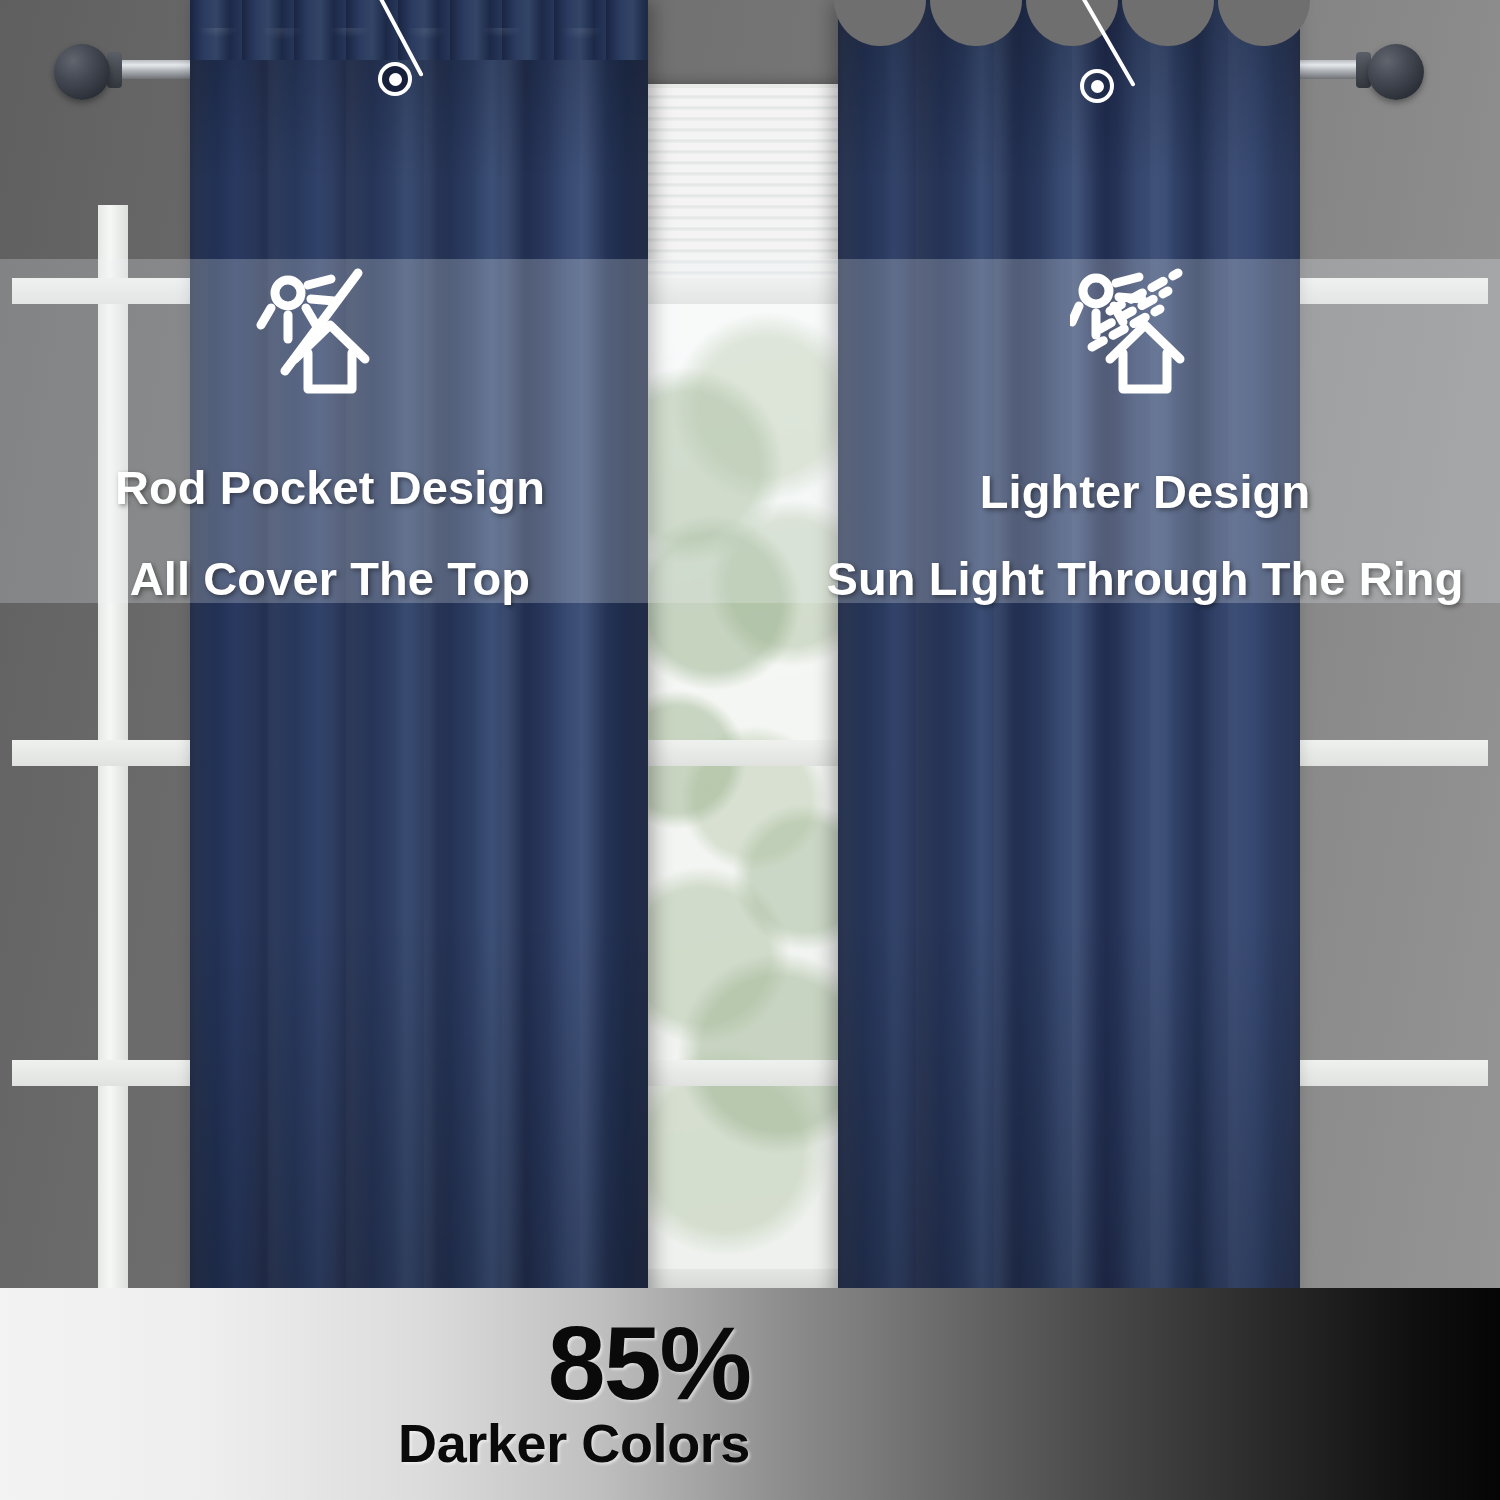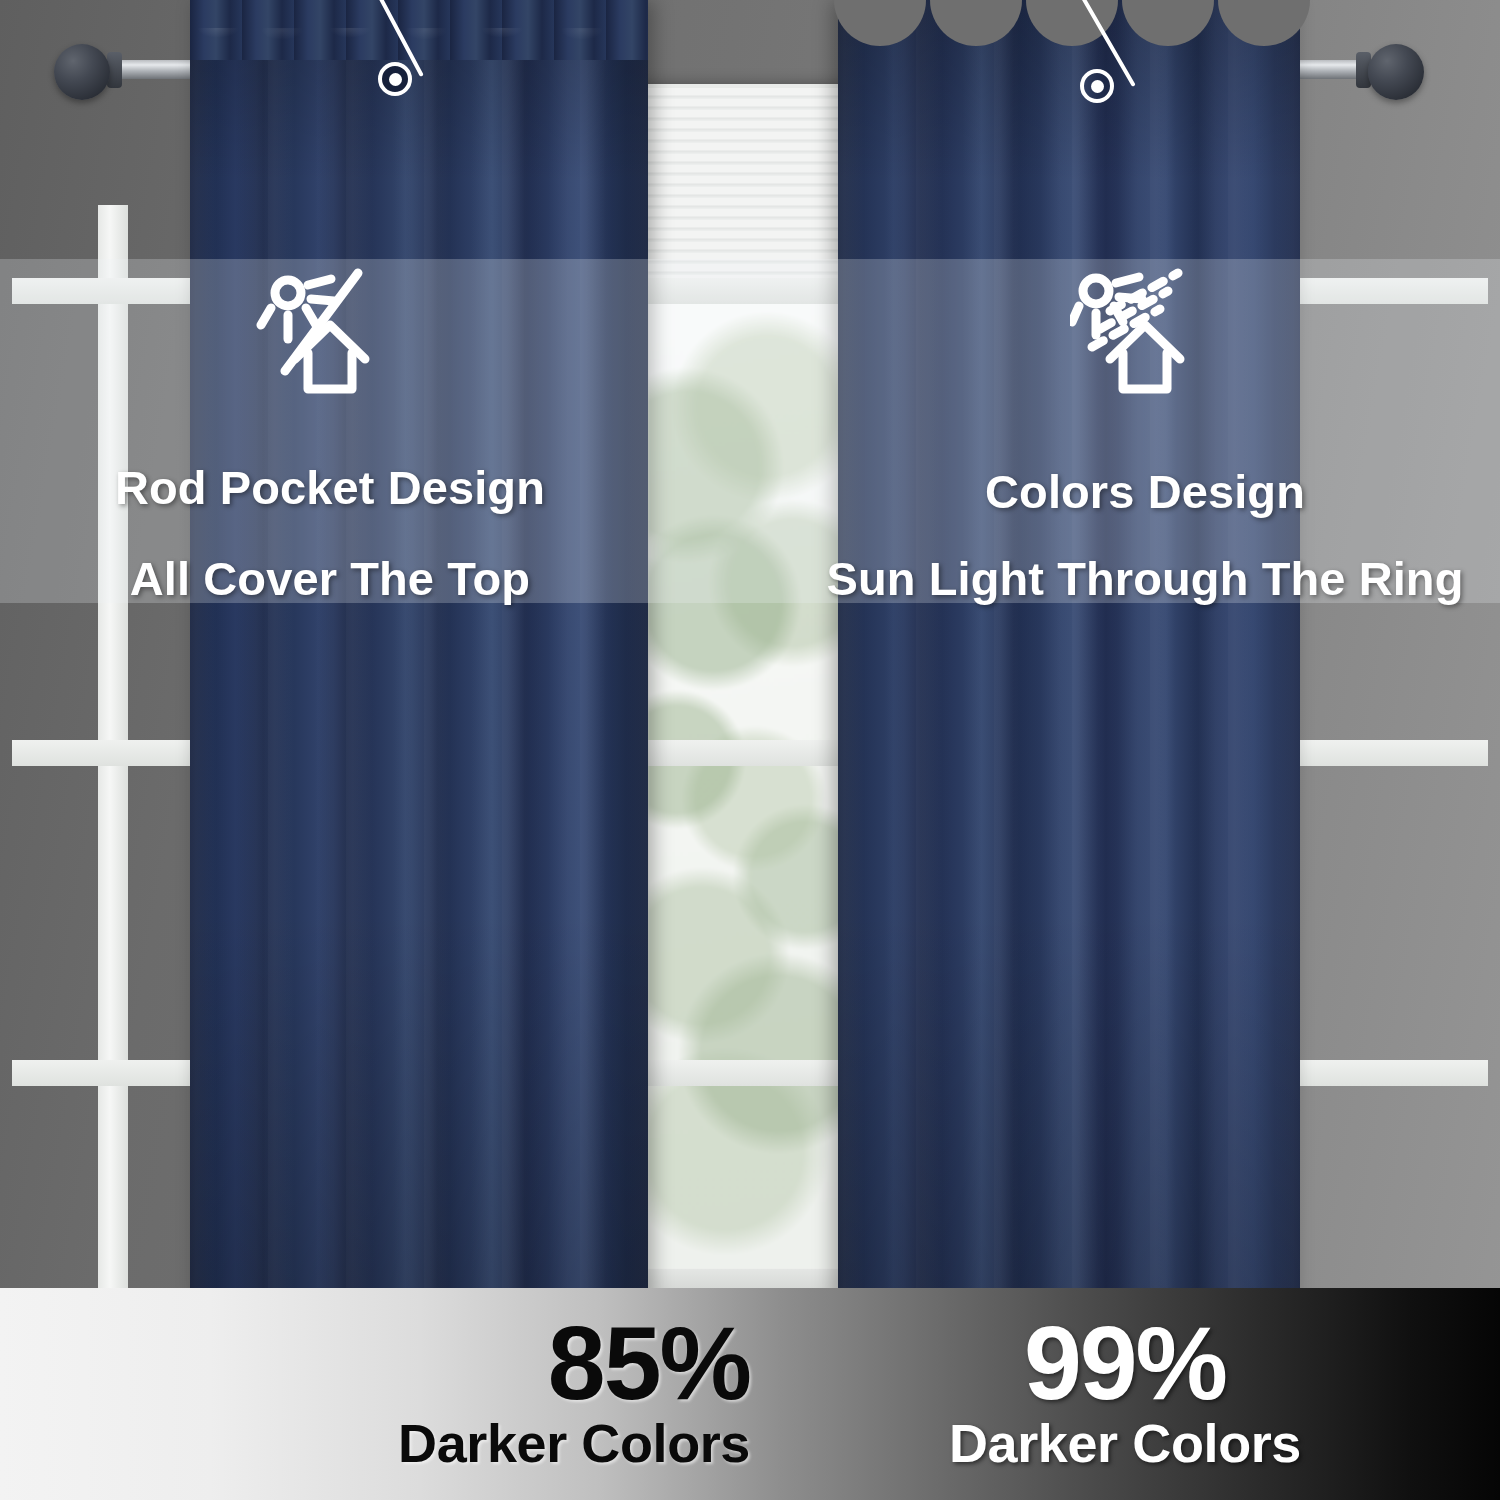--- a/index.html
+++ b/index.html
@@ -337,30 +337,26 @@
           <line x1="49" y1="30" x2="72" y2="32"></line>
           <g stroke-dasharray="13 11">
             <line x1="40" y1="44" x2="108" y2="6"></line>
             <line x1="30" y1="62" x2="98" y2="24"></line>
             <line x1="22" y1="80" x2="90" y2="42"></line>
           </g>
           <polyline points="40,92 75,58 110,92"></polyline>
           <polyline points="53,86 53,122 97,122 97,86"></polyline>
         </svg>
       </div>
-      <div class="feat-line l1">Colors Design</div>
+      <div class="feat-line l1">Lighter Design</div>
       <div class="feat-line l2">Sun Light Through The Ring</div>
     </div>
 
   </div>
 
   <div class="banner">
     <div class="banner-half bh-left">
       <div class="pct dark-txt">85%</div>
       <div class="pct-label dark-txt">Darker Colors</div>
     </div>
-    <div class="banner-half bh-right">
-      <div class="pct light-txt">99%</div>
-      <div class="pct-label light-txt">Darker Colors</div>
-    </div>
   </div>
 
 </div>
 
 </body></html>

